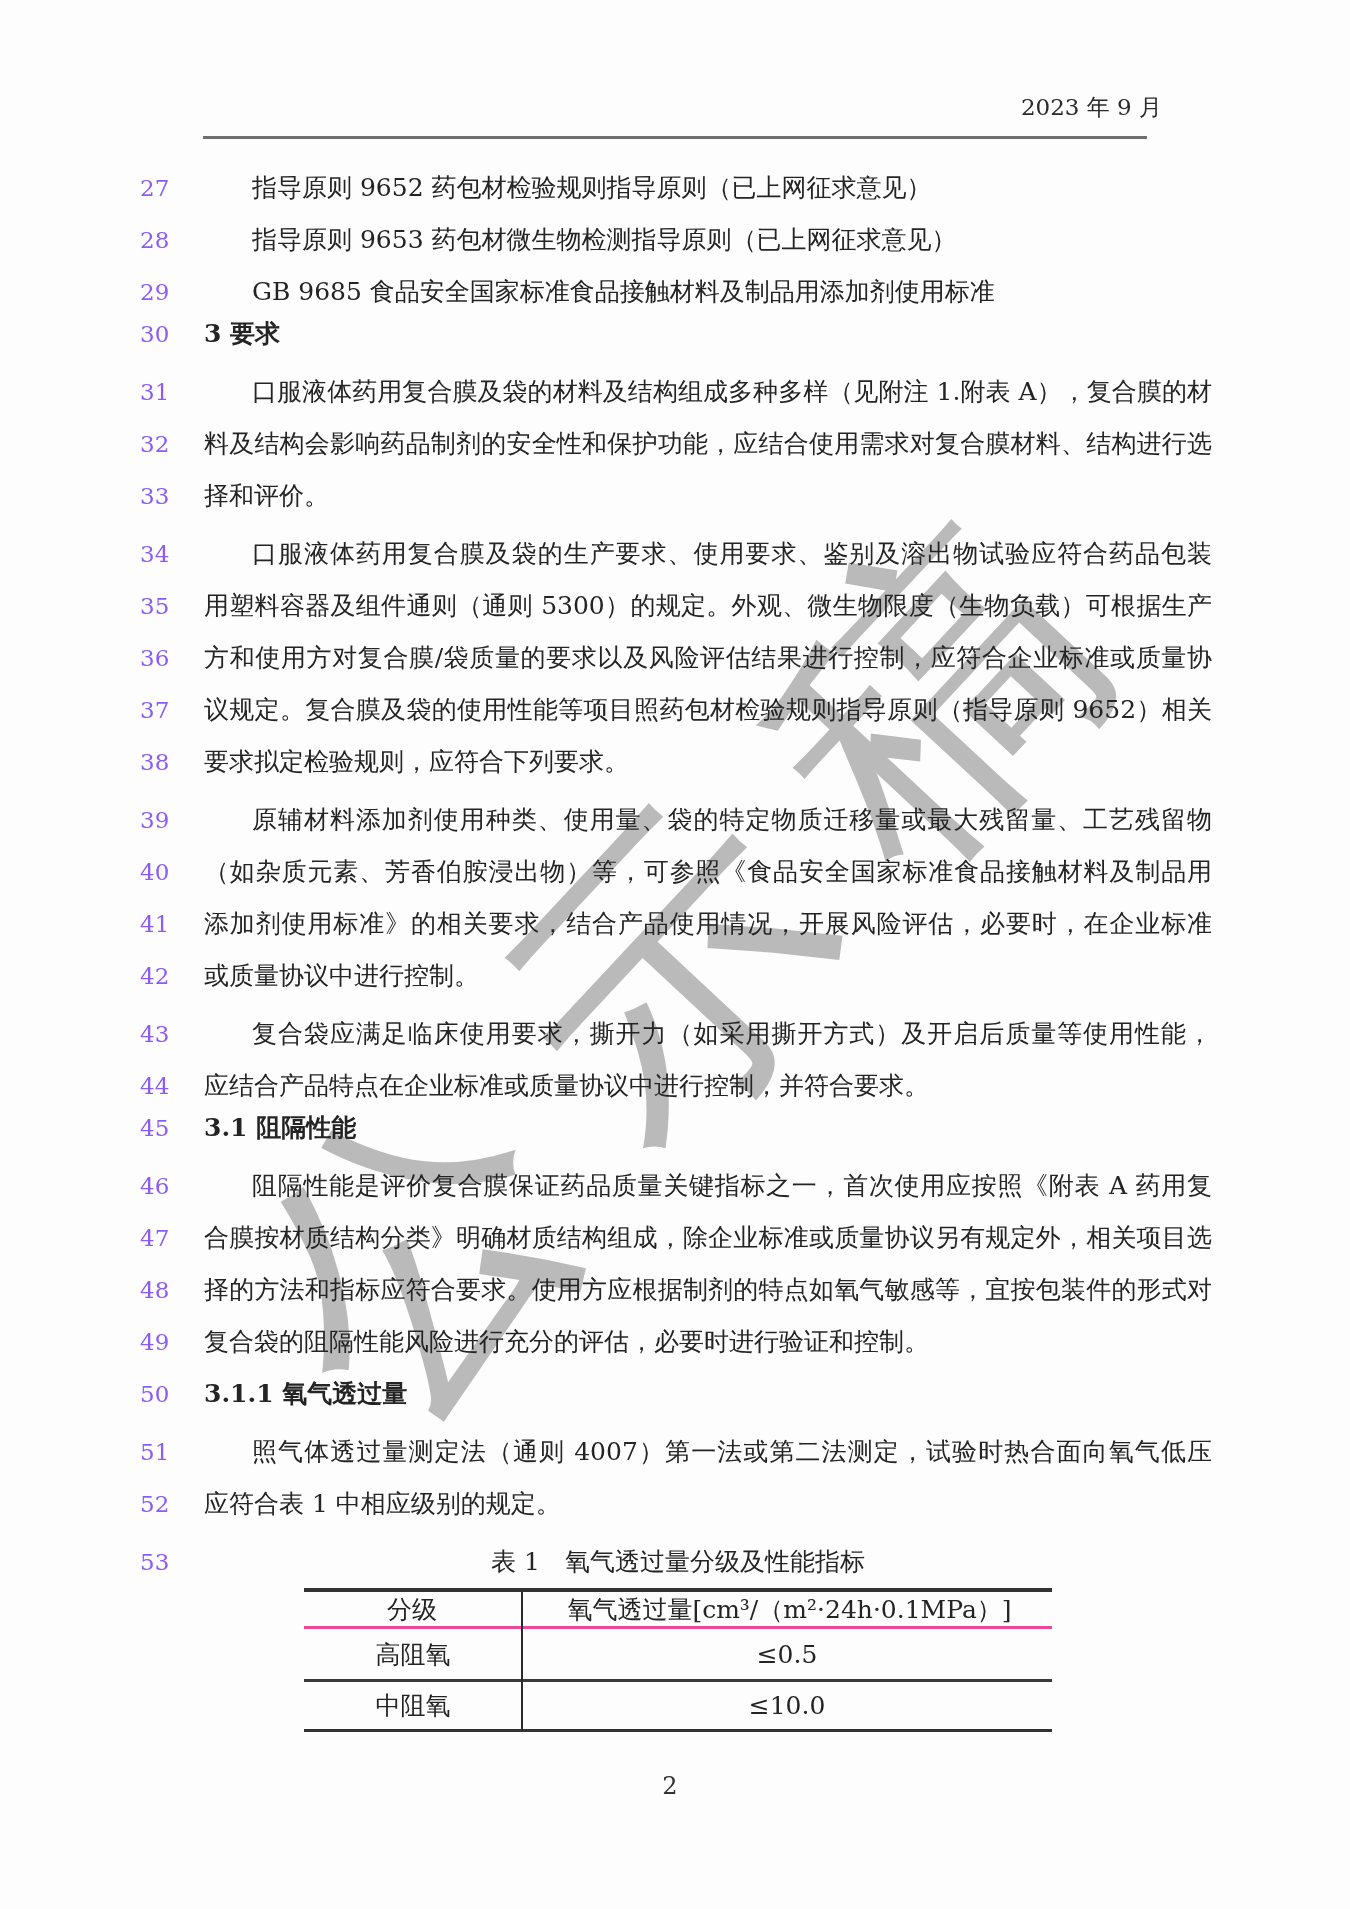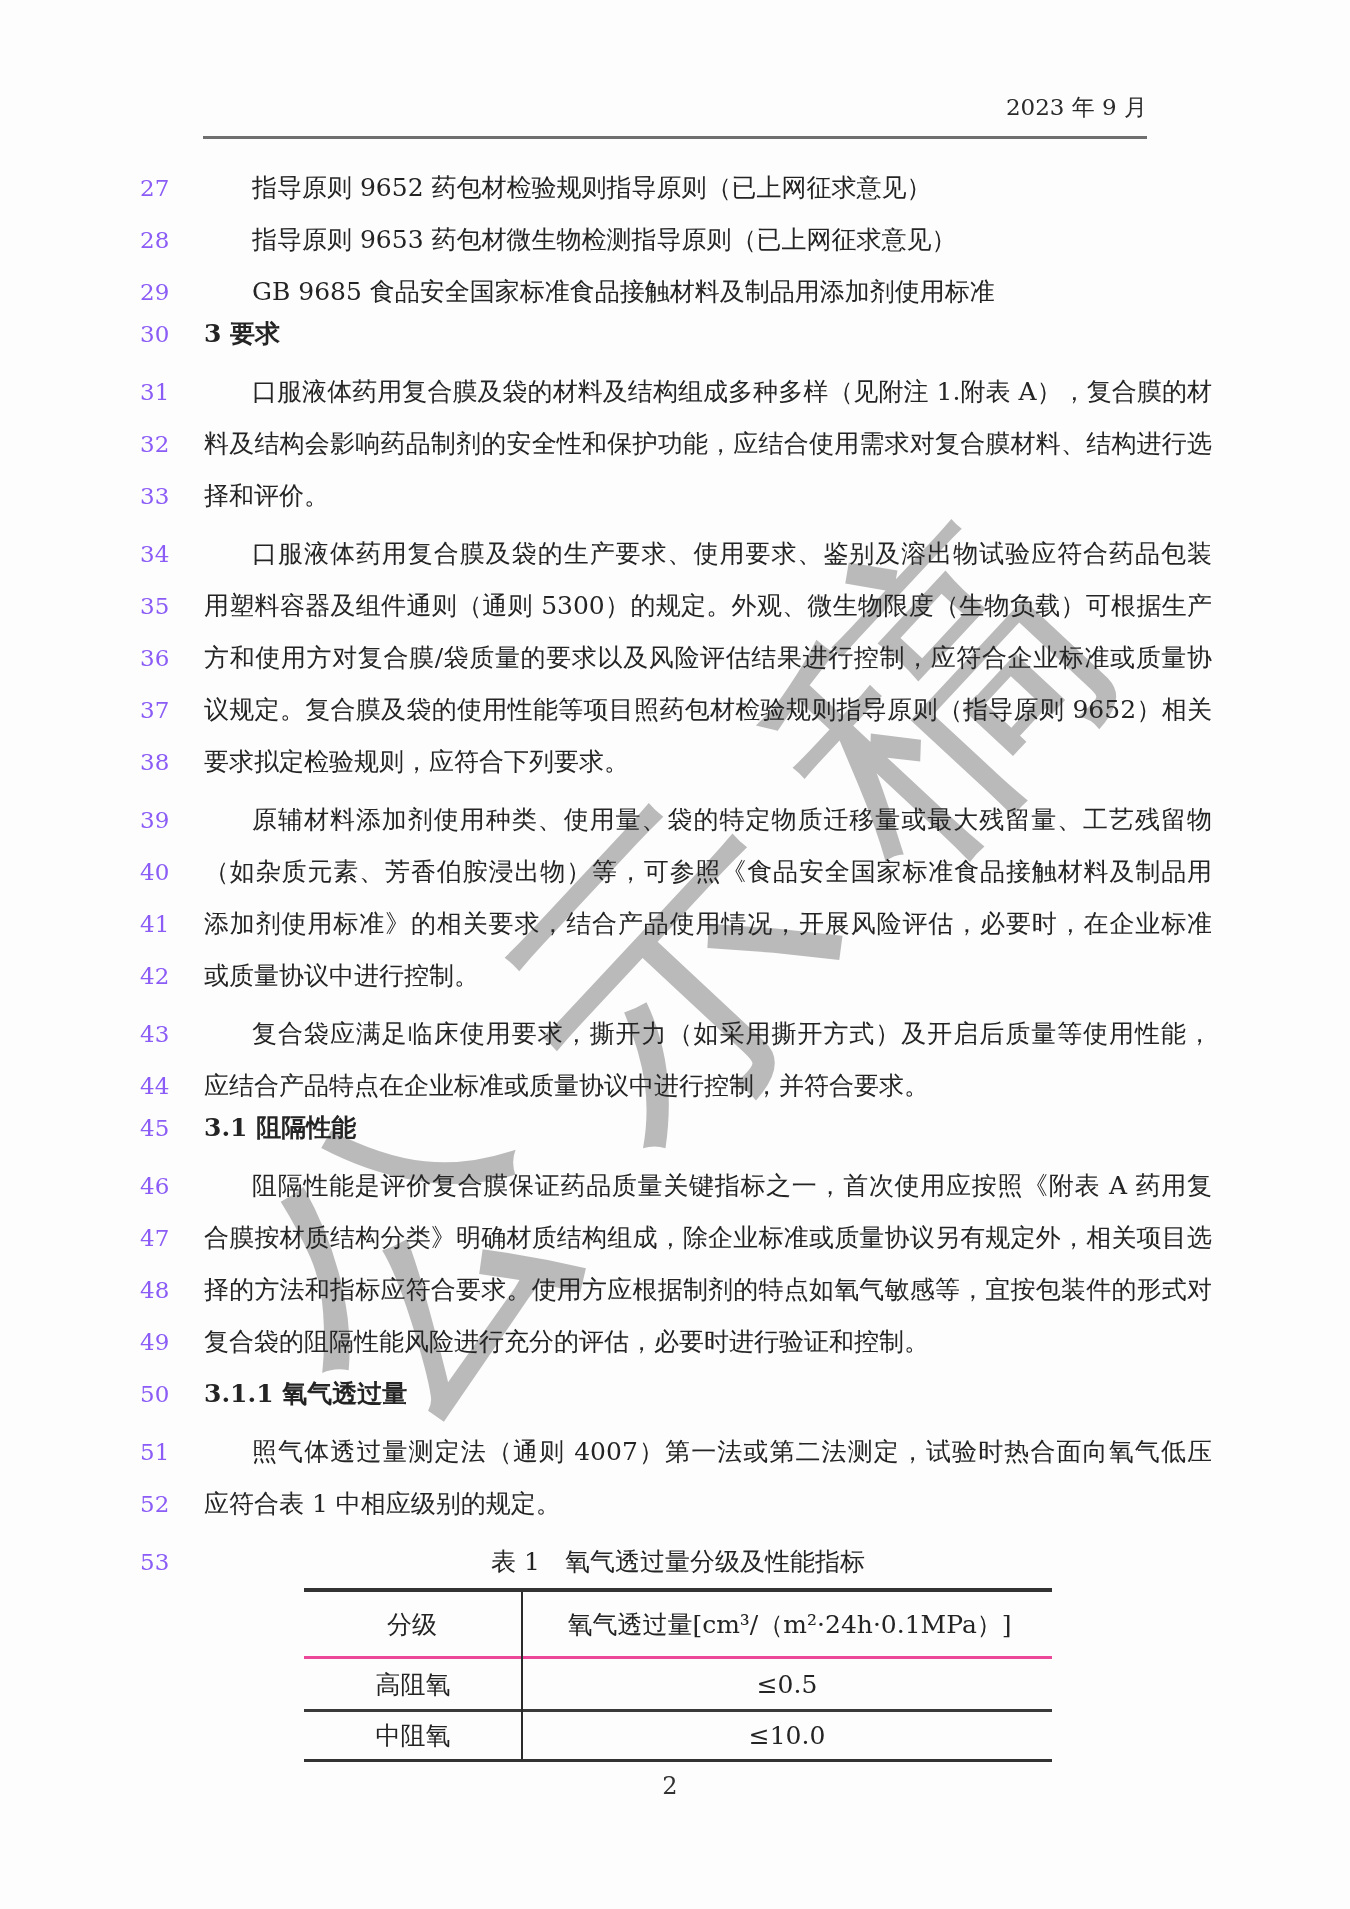--- a/index.html
+++ b/index.html
@@ -25,21 +25,21 @@
     letter-spacing:70px;
     white-space:nowrap;
     color:#aaaaaa;
     opacity:.8;
     z-index:0;
     font-family:"DejaVu Serif","Liberation Serif",serif;
   }
   
   .hdr-date{
     position:absolute;
-    top:92px; right:203px;
+    top:92px; right:188px;
     font-size:23px;
     color:#2a2a2a;
     z-index:2;
   }
   .hdr-rule{
     position:absolute;
     top:136px; left:203px;
     width:944px; height:3px;
     background:#6f6f6f;
     z-index:2;
@@ -87,21 +87,21 @@
   .tbl{
     position:relative;
     margin-left:100px;
     width:748px;
     border-top:4px solid #333333;
     border-bottom:3px solid #333333;
     color:#242424;
     font-size:25px;
   }
   .t-row{display:flex;}
-  .t-row.hdr{height:64px;gap:7px;}
+  .t-row.hdr{height:34px;gap:7px;}
   .t-row.r1{height:50px;border-top:3px solid #ec4899;}
   .t-row.r2{height:47px;border-top:3px solid #3a3a3a;text-align:center;}
   .t-cell{
     display:flex;
     align-items:center;
     justify-content:center;
     box-sizing:border-box;
   }
   .t-cell.c0{width:218px;}
   .t-cell.c1{width:530px;}

